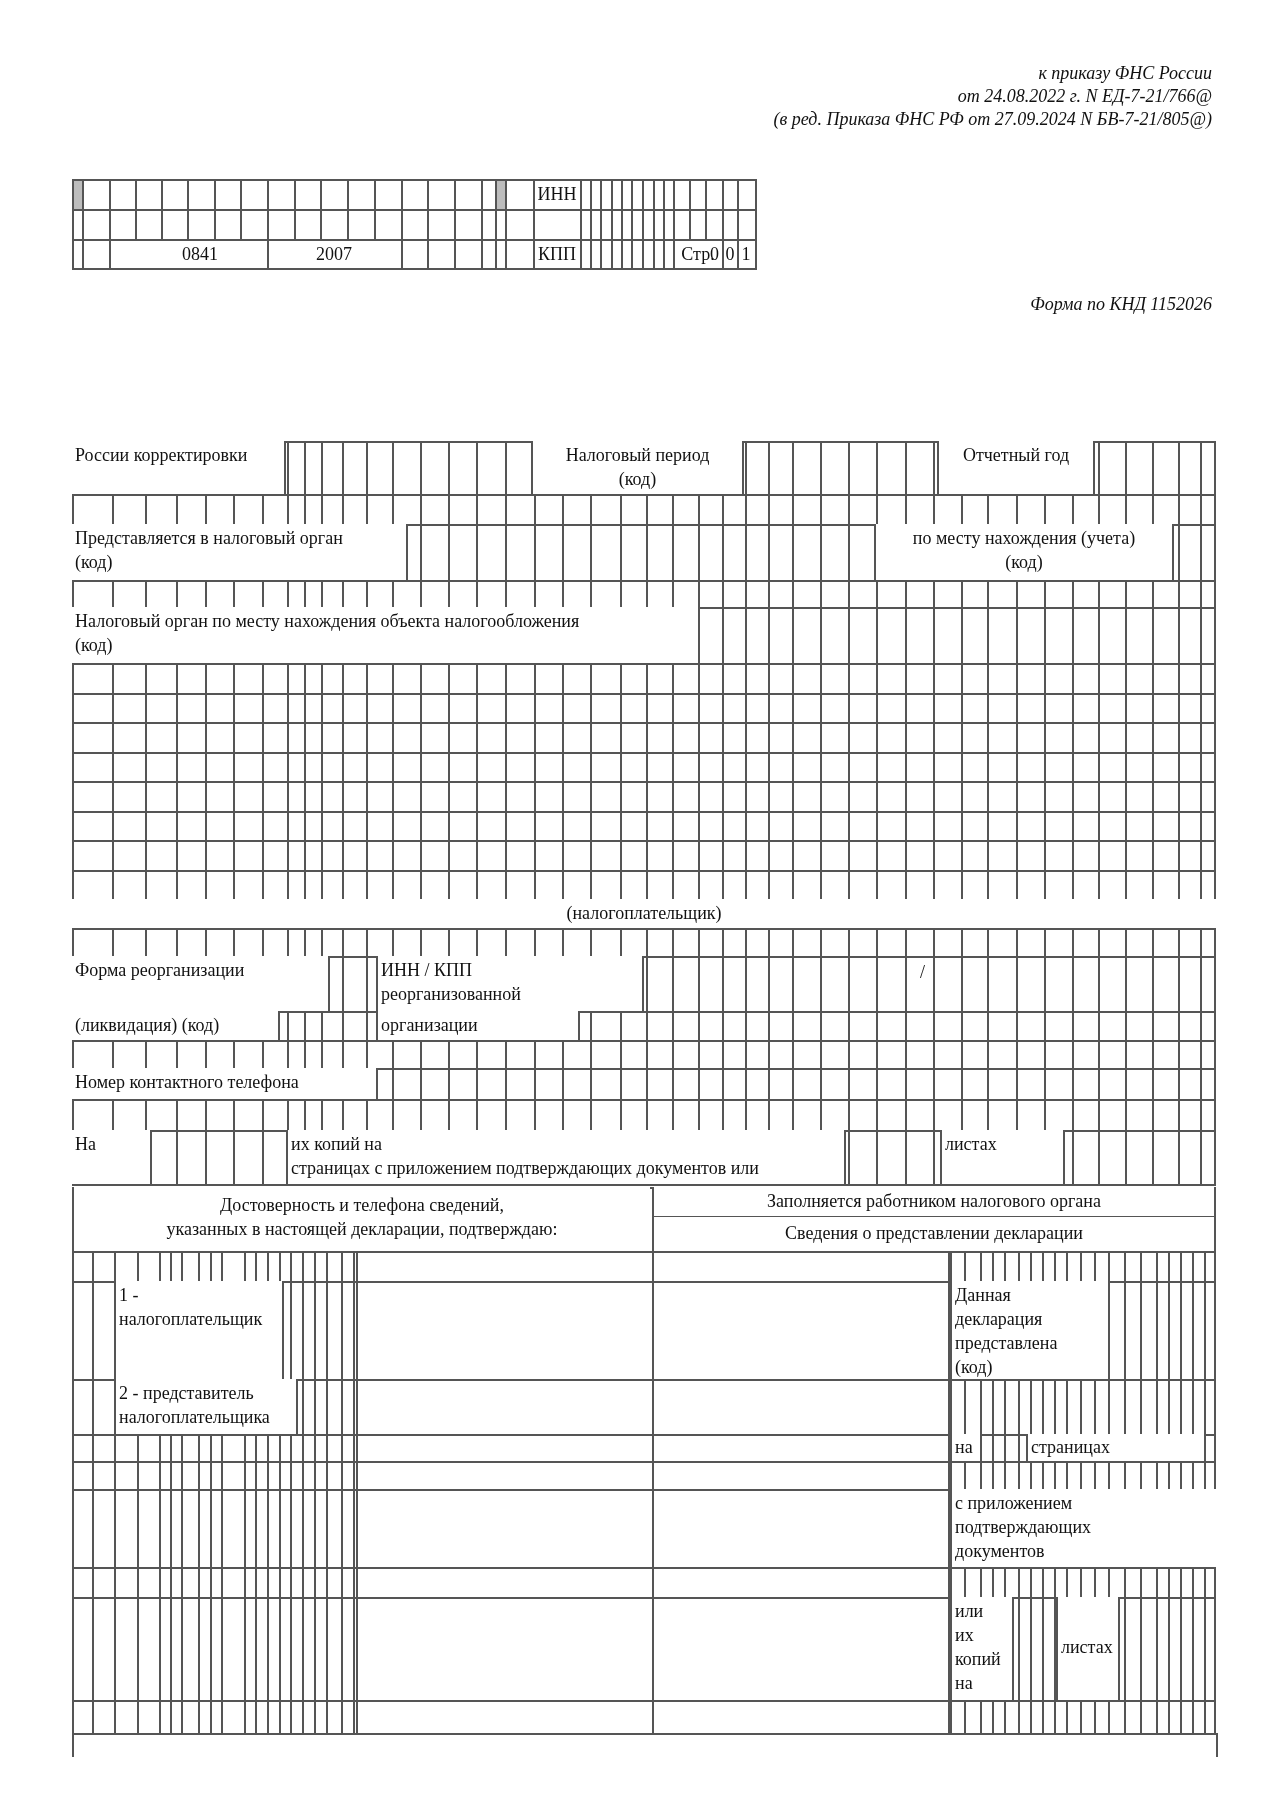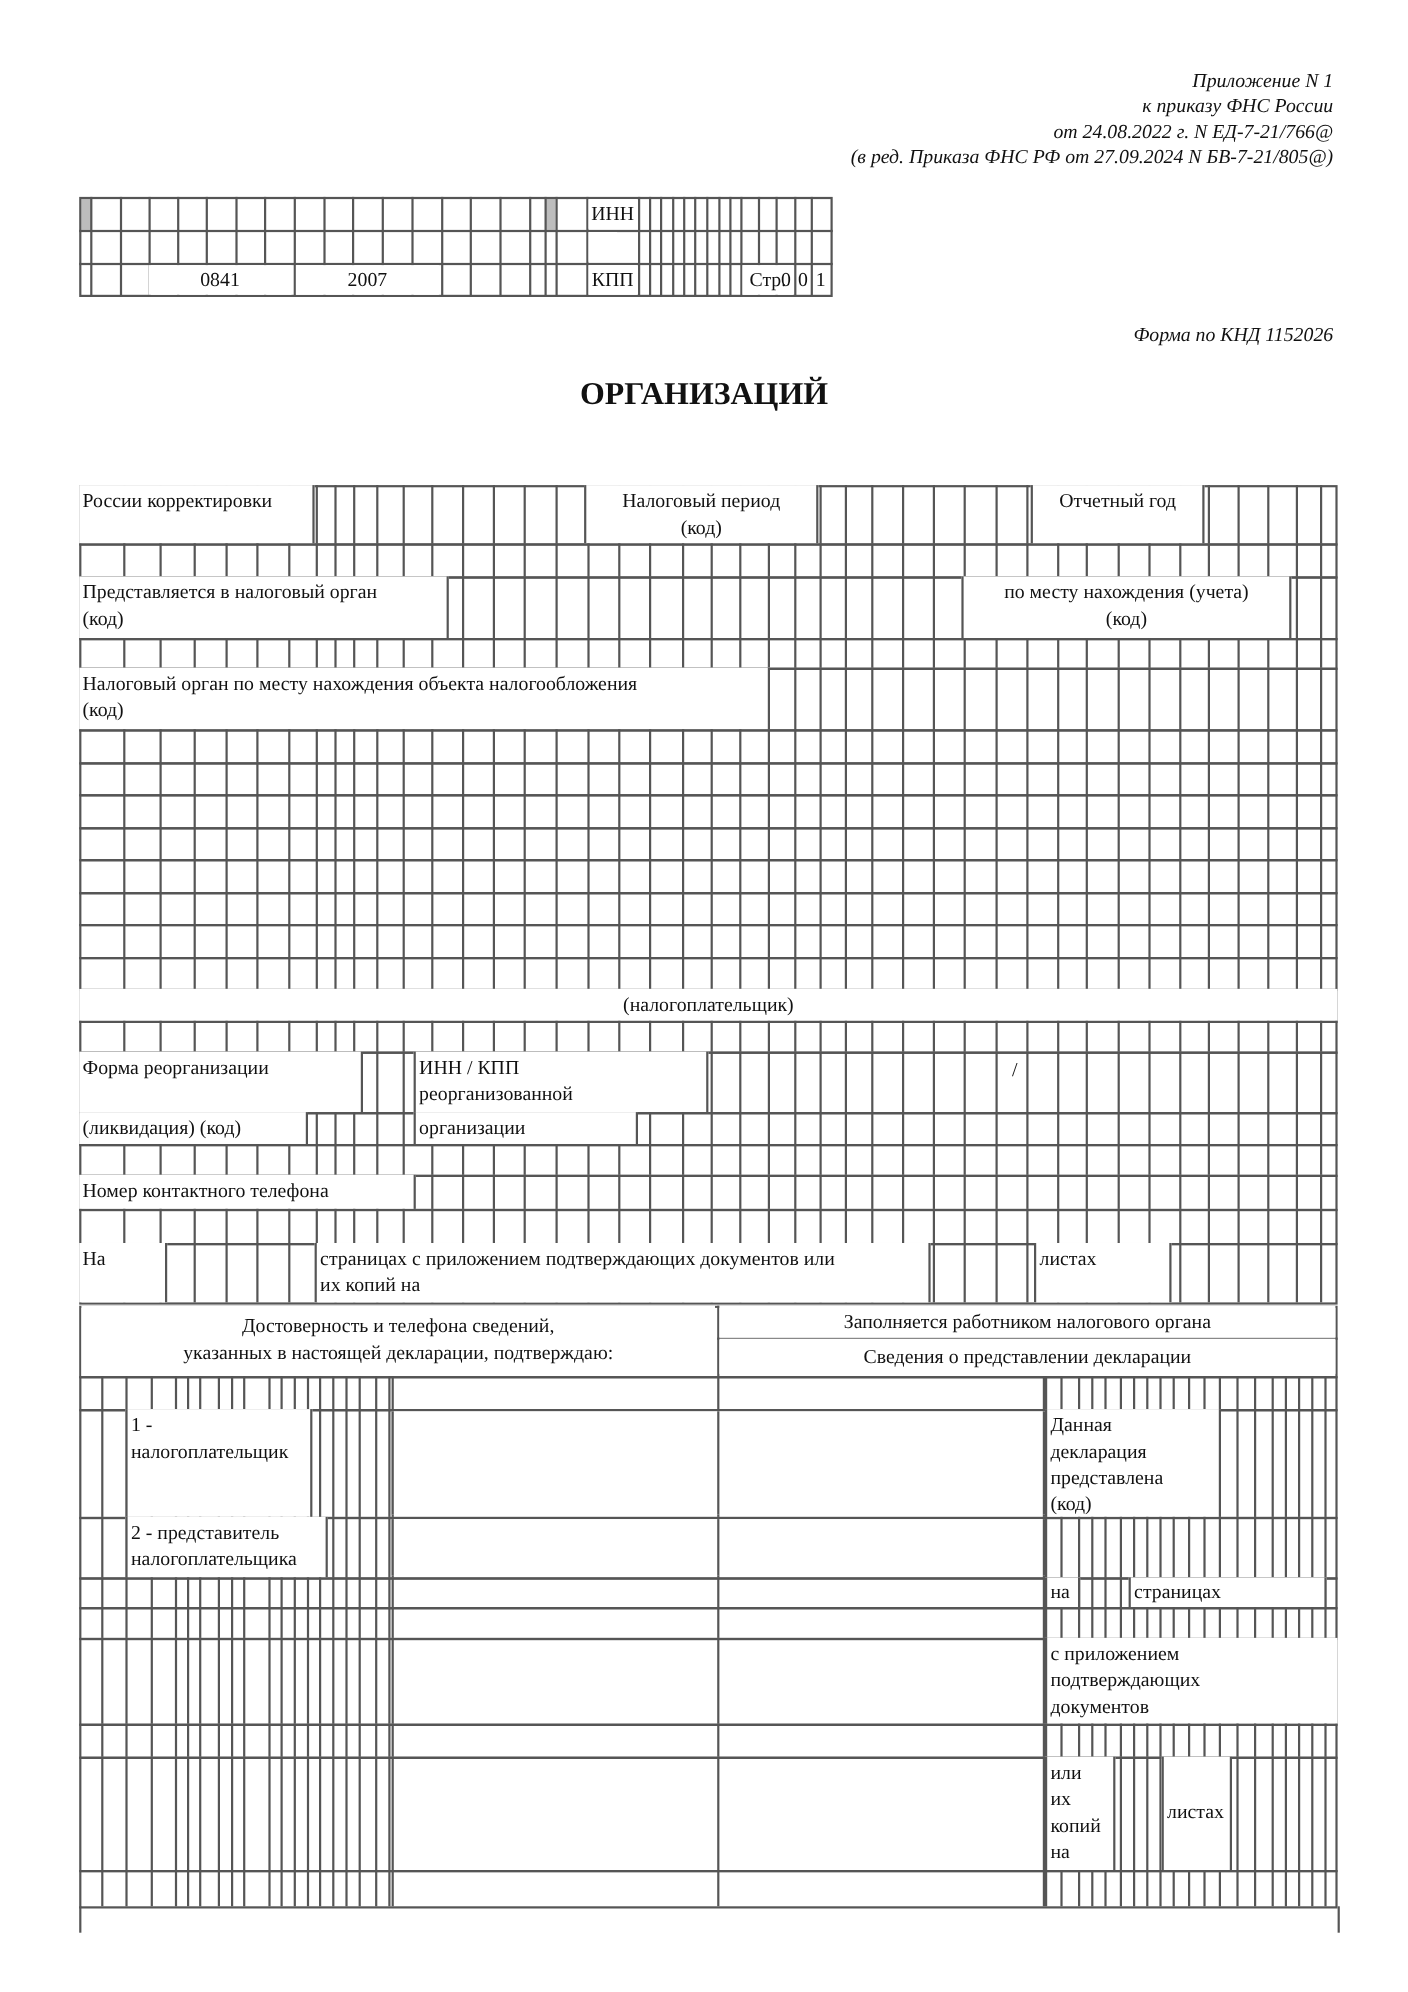--- a/index.html
+++ b/index.html
@@ -18,21 +18,20 @@
   .frame { position: absolute; box-sizing: border-box; border: 2px solid #555; }
   .cell-label { position: absolute; background: #fff; font-size: 18px; line-height: 24px; padding: 2px 3px; box-sizing: border-box; white-space: nowrap; }
   .center { text-align: center; }
   .shade { position: absolute; background: #bdbdbd; }
   .val { position: absolute; font-size: 18px; text-align: center; background: #fff; }
 </style>
 </head>
 <body>
 
 <div class="abs approval">
-  <div>Приложение N 1</div>
   <div>к приказу ФНС России</div>
   <div>от 24.08.2022 г. N ЕД-7-21/766@</div>
   <div>(в ред. Приказа ФНС РФ от 27.09.2024 N БВ-7-21/805@)</div>
 </div>
 
 <div class="band" id="hdr" style="left:72px; top:179px; width:685px; height:91px;">
   <div class="shade" style="left:2px; top:2px; width:9px; height:28px;"></div>
   <div class="shade" style="left:424px; top:2px; width:9px; height:28px;"></div>
 <div class="frame" style="left: 0px; top: 0px; width: 685px; height: 91px;"></div>
     <div class="hline" style="top: 30px;"></div>
@@ -77,21 +76,20 @@
     <div class="val" style="left: 463px; top: 62px; width: 44px; height: 27px; line-height: 27px;">КПП</div>
     <div class="val" style="left: 603px; top: 62px; width: 46px; height: 27px; line-height: 27px;">Стр.</div>
     <div class="val" style="left: 652px; top: 62px; width: 12px; height: 27px; line-height: 27px; background: transparent;">0</div>
     <div class="val" style="left: 667px; top: 62px; width: 14px; height: 27px; line-height: 27px; background: transparent;">1</div>
     <div class="val" style="left: 636px; top: 62px; width: 13px; height: 27px; line-height: 27px; background: transparent;">0</div>
   </div>
 
 <div class="abs knd">Форма по КНД 1152026</div>
 
 <div class="abs title">
-  <div>ОРГАНИЗАЦИЙ</div>
 </div>
 
 <div id="main"></div>
 
 <div class="band" style="left: 72px; top: 441px; width: 1144px; height: 53px;">
     <div class="frame" style="inset: 0px; width: 1144px; height: 55px;"></div>
     <div class="vline" style="left: 40px;"></div>
     <div class="vline" style="left: 73px;"></div>
     <div class="vline" style="left: 104px;"></div>
     <div class="vline" style="left: 133px;"></div>
@@ -1031,22 +1029,22 @@
     <div class="vline" style="left: 1026px;"></div>
     <div class="vline" style="left: 1053px;"></div>
     <div class="vline" style="left: 1080px;"></div>
     <div class="vline" style="left: 1106px;"></div>
     <div class="vline" style="left: 1128px;"></div>
   </div>
 <div class="cell-label" style="left: 72px; top: 1130px; width: 80px; height: 54px; border-left: none; border-right: 2px solid rgb(85, 85, 85); line-height: 24px; padding-top: 2px;">
     <div>На</div>
   </div>
 <div class="cell-label" style="left: 286px; top: 1130px; width: 560px; height: 54px; border-left: 2px solid rgb(85, 85, 85); border-right: 2px solid rgb(85, 85, 85); line-height: 24px; padding-top: 2px;">
+    <div>их копий на</div>
     <div>страницах с приложением подтверждающих документов или</div>
-    <div>их копий на</div>
   </div>
 <div class="cell-label" style="left: 940px; top: 1130px; width: 125px; height: 54px; border-left: 2px solid rgb(85, 85, 85); border-right: 2px solid rgb(85, 85, 85); line-height: 24px; padding-top: 2px;">
     <div>листах</div>
   </div>
 <div class="band" style="left: 72px; top: 1187px; width: 1144px; height: 64px;">
     <div class="frame" style="inset: 0px; width: 1144px; height: 66px;"></div>
     <div class="vline" style="left: 580px;"></div>
   </div>
 <div class="hline" style="position: absolute; left: 652px; width: 564px; top: 1216px;"></div>
 <div class="cell-label center" style="left: 74px; top: 1187px; width: 576px; height: 64px; border-left: none; border-right: none; line-height: 24px; padding-top: 6px;">

